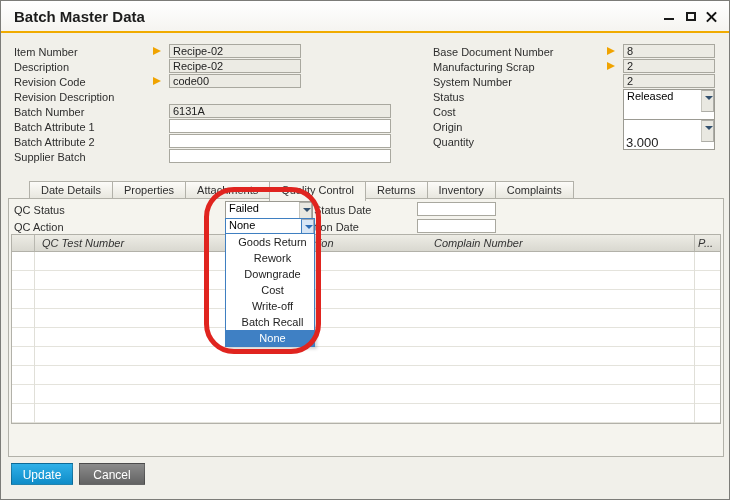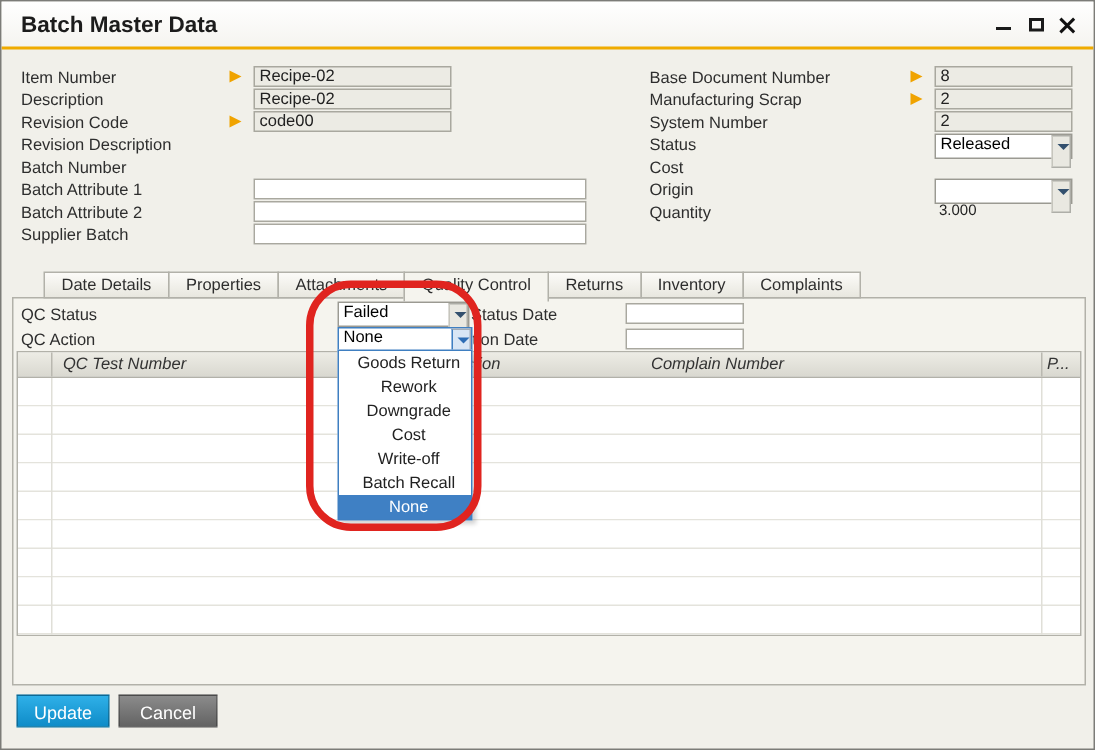--- a/index.html
+++ b/index.html
@@ -18,26 +18,26 @@
   .x1,.x2 { position:absolute; left:2px; top:7px; width:13px; height:2px; background:#111; }
   .x1 { transform:rotate(45deg);} .x2 { transform:rotate(-45deg);}
 
   
   .lbl { position:absolute; font-size:11px; color:#2e2e2e; line-height:14px; white-space:nowrap; }
   .fld { position:absolute; height:14px; border:1px solid #a9a89f; background:#fff;
          font-size:11px; line-height:12px; padding:0 3px; color:#222;
          white-space:nowrap; overflow:hidden; font-family:"Liberation Sans",sans-serif; }
   .ro  { background:#ecebe4; }
   input.fld { outline:none; }
-  .flatval { position:absolute; font-size:10px; color:#222; }
+  .flatval { position:absolute; font-size:13px; color:#222; }
   .arrow { position:absolute; width:0; height:0; border-left:8px solid #f0a300;
            border-top:4px solid transparent; border-bottom:4px solid transparent; cursor:pointer; }
 
   
-  .combo { position:absolute; height:17px; border:1px solid #9b9a92; background:#fff; cursor:pointer; }
+  .combo { position:absolute; height:31px; border:1px solid #9b9a92; background:#fff; cursor:pointer; }
   .combo .val { position:absolute; left:3px; top:0; font-size:11px; line-height:13px; white-space:nowrap; }
   .combo .btn { position:absolute; right:0; top:0; bottom:0; width:13px; background:#e9e8e1; border-left:1px solid #c6c5bd; }
   .chev { position:absolute; left:3px; top:5px; width:0; height:0;
           border-left:4px solid transparent; border-right:4px solid transparent; border-top:4px solid #33506e; }
   .combo.focused { border-color:#3f7fc1; }
   .combo.focused .btn { background:#d8e6f5; border-left-color:#3f7fc1; }
   .combo.focused .chev { border-top-color:#2d6db5; }
 
   
   .tabs { position:absolute; left:28px; top:180px; display:flex; z-index:6; }
@@ -101,20 +101,21 @@
   <span class="lbl" style="left:13px;top:59px">Description</span>
   <div class="fld ro" style="left:168px;top:58px;width:132px">Recipe-02</div>
 
   <span class="lbl" style="left:13px;top:74px">Revision Code</span>
   <span class="arrow" style="left:152px;top:76px"></span>
   <div class="fld ro" style="left:168px;top:73px;width:132px">code00</div>
 
   <span class="lbl" style="left:13px;top:89px">Revision Description</span>
 
   <span class="lbl" style="left:13px;top:104px">Batch Number</span>
+  <div class="fld ro" style="left:168px;top:103px;width:222px">6131A</div>
 
   <span class="lbl" style="left:13px;top:119px">Batch Attribute 1</span>
   <input class="fld" style="left: 168px; top: 118px; width: 222px;" value="">
 
   <span class="lbl" style="left:13px;top:134px">Batch Attribute 2</span>
   <input class="fld" style="left: 168px; top: 133px; width: 222px;" value="">
 
   <span class="lbl" style="left:13px;top:149px">Supplier Batch</span>
   <input class="fld" style="left: 168px; top: 148px; width: 222px;" value="">
 

